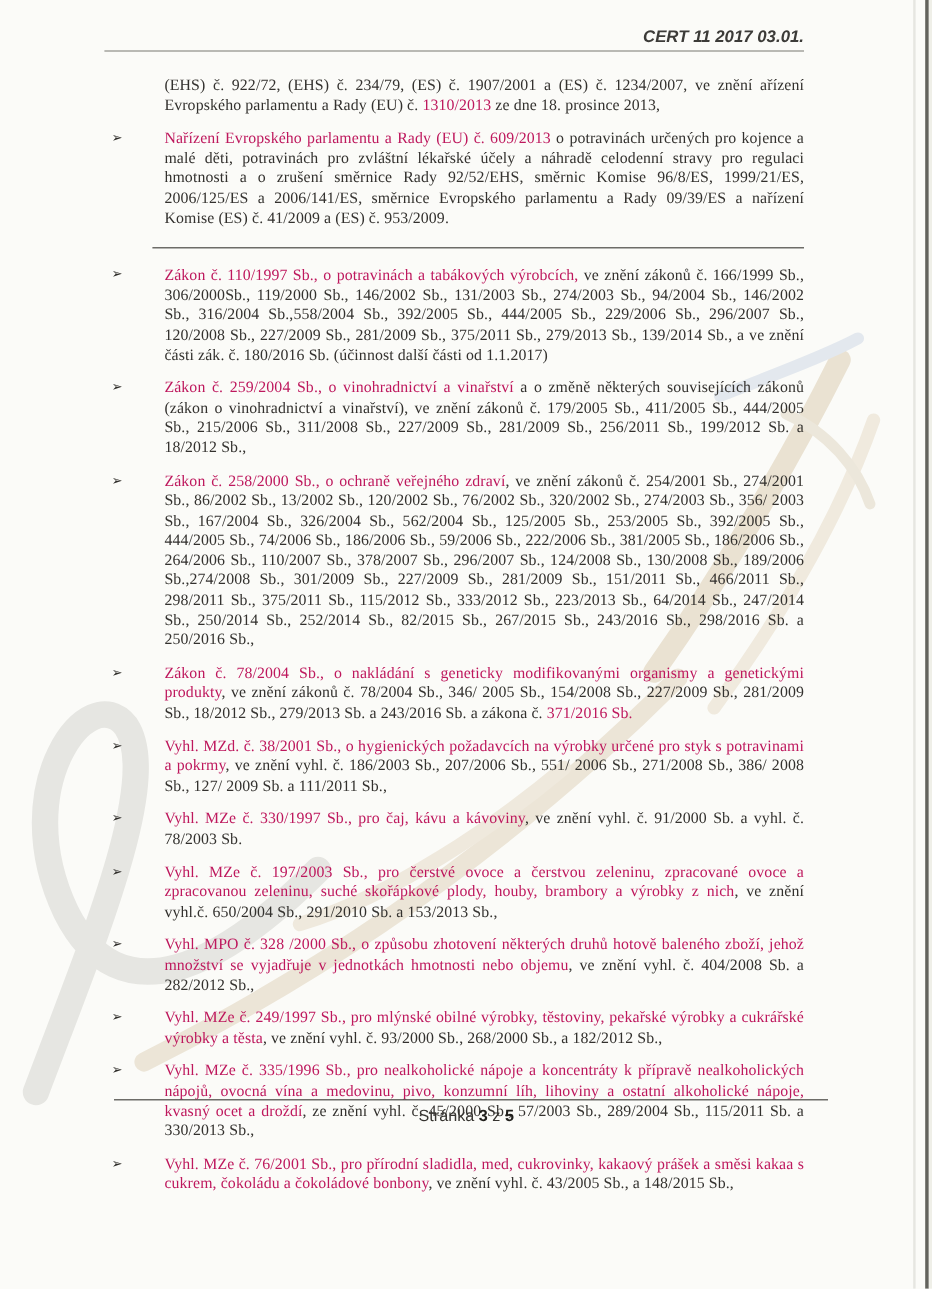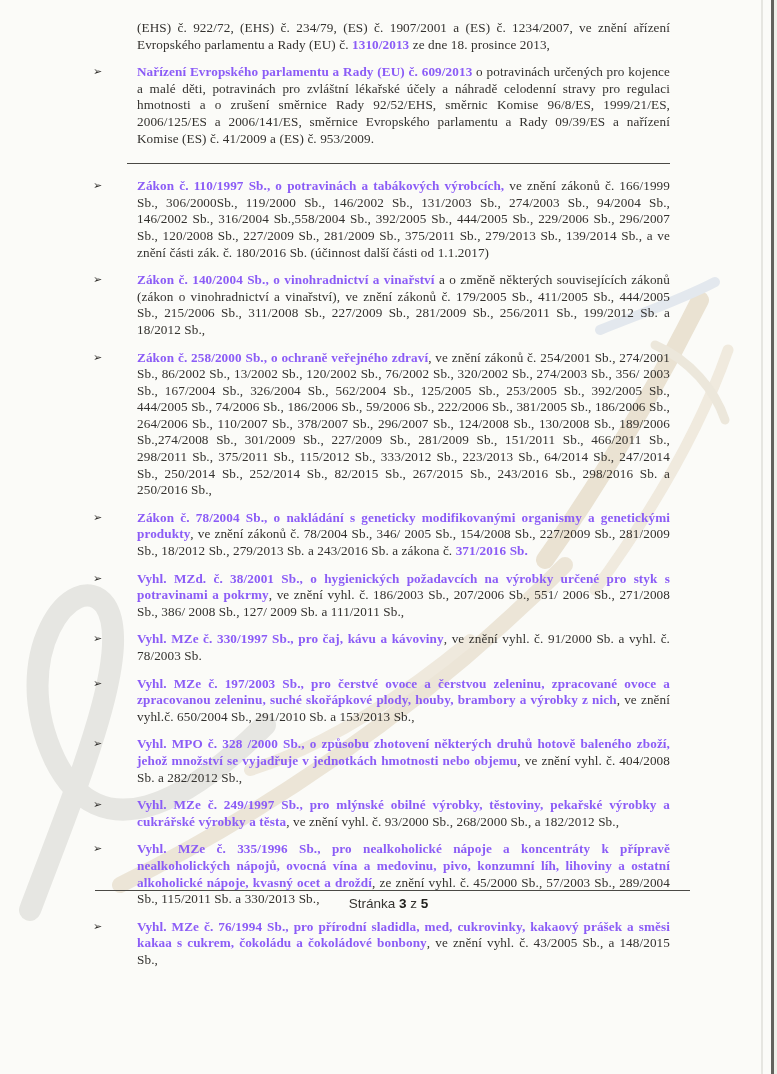--- a/index.html
+++ b/index.html
@@ -29,21 +29,21 @@
   .content{margin:20px 107px 0 137px;}
   .block{
     position:relative;text-align:justify;
     font-size:13.2px;line-height:16.6px;margin-bottom:11px;
     letter-spacing:.1px;
   }
   .block .bullet{
     position:absolute;left:-44px;top:0;font-size:11px;color:#2d2b28;
     font-family:"DejaVu Sans",sans-serif;
   }
-  .block b{font-weight:bold;color:#8b5cf6;}
+  .block b{font-weight:normal;color:#be185d;}
   .sep-rule{border:none;border-top:1.7px solid #4a4945;height:0;margin:16px 0 14px -10px;}
 
   .footer{position:absolute;left:0;bottom:0;width:777px;z-index:1;}
   .footer-rule{border:none;border-top:1.7px solid #4a4945;height:0;margin:0 87px 0 95px;}
   .footer-text{
     font-family:"Liberation Sans","DejaVu Sans",sans-serif;
     font-size:13.5px;color:#363430;text-align:center;margin:5px 0 0 0;
     padding-bottom:58px;
   }
   .footer-text b{font-weight:bold;color:#21201c;}
@@ -63,36 +63,40 @@
     <path d="M 655 345 C 690 360, 715 390, 725 420" stroke="#ece7db" stroke-width="9"></path>
   </g>
 </svg>
 
 <div class="scan-edge-light"></div>
 <div class="scan-edge-dark"></div>
 <div class="scan-edge-outer"></div>
 
 <div class="page-inner">
 
+  <div class="header">
+    <p class="header-text">CERT 11 2017 03.01.</p>
+    <hr class="header-rule">
+  </div>
 
   <div class="content" id="content">
       <div class="block"><span>(EHS) č. 922/72, (EHS) č. 234/79, (ES) č. 1907/2001 a (ES) č. 1234/2007, ve znění ařízení Evropského parlamentu a Rady (EU) č. </span><b>1310/2013</b><span> ze dne 18. prosince 2013,</span></div>
       <div class="block"><span class="bullet">➢</span><b>Nařízení Evropského parlamentu a Rady (EU) č. 609/2013</b><span> o potravinách určených pro kojence a malé děti, potravinách pro zvláštní lékařské účely a náhradě celodenní stravy pro regulaci hmotnosti a o zrušení směrnice Rady 92/52/EHS, směrnic Komise 96/8/ES, 1999/21/ES, 2006/125/ES a 2006/141/ES, směrnice Evropského parlamentu a Rady 09/39/ES a nařízení Komise (ES) č. 41/2009 a (ES) č. 953/2009.</span></div>
       <hr class="sep-rule">
       <div class="block"><span class="bullet">➢</span><b>Zákon č. 110/1997 Sb., o potravinách a tabákových výrobcích,</b><span> ve znění zákonů č. 166/1999 Sb., 306/2000Sb., 119/2000 Sb., 146/2002 Sb., 131/2003 Sb., 274/2003 Sb., 94/2004 Sb., 146/2002 Sb., 316/2004 Sb.,558/2004 Sb., 392/2005 Sb., 444/2005 Sb., 229/2006 Sb., 296/2007 Sb., 120/2008 Sb., 227/2009 Sb., 281/2009 Sb., 375/2011 Sb., 279/2013 Sb., 139/2014 Sb., a ve znění části zák. č. 180/2016 Sb. (účinnost další části od 1.1.2017)</span></div>
-      <div class="block"><span class="bullet">➢</span><b>Zákon č. 140/2004 Sb., o vinohradnictví a vinařství</b><span> a o změně některých souvisejících zákonů (zákon o vinohradnictví a vinařství), ve znění zákonů č. 179/2005 Sb., 411/2005 Sb., 444/2005 Sb., 215/2006 Sb., 311/2008 Sb., 227/2009 Sb., 281/2009 Sb., 256/2011 Sb., 199/2012 Sb. a 18/2012 Sb.,</span></div>
+      <div class="block"><span class="bullet">➢</span><b>Zákon č. 259/2004 Sb., o vinohradnictví a vinařství</b><span> a o změně některých souvisejících zákonů (zákon o vinohradnictví a vinařství), ve znění zákonů č. 179/2005 Sb., 411/2005 Sb., 444/2005 Sb., 215/2006 Sb., 311/2008 Sb., 227/2009 Sb., 281/2009 Sb., 256/2011 Sb., 199/2012 Sb. a 18/2012 Sb.,</span></div>
       <div class="block"><span class="bullet">➢</span><b>Zákon č. 258/2000 Sb., o ochraně veřejného zdraví</b><span>, ve znění zákonů č. 254/2001 Sb., 274/2001 Sb., 86/2002 Sb., 13/2002 Sb., 120/2002 Sb., 76/2002 Sb., 320/2002 Sb., 274/2003 Sb., 356/ 2003 Sb., 167/2004 Sb., 326/2004 Sb., 562/2004 Sb., 125/2005 Sb., 253/2005 Sb., 392/2005 Sb., 444/2005 Sb., 74/2006 Sb., 186/2006 Sb., 59/2006 Sb., 222/2006 Sb., 381/2005 Sb., 186/2006 Sb., 264/2006 Sb., 110/2007 Sb., 378/2007 Sb., 296/2007 Sb., 124/2008 Sb., 130/2008 Sb., 189/2006 Sb.,274/2008 Sb., 301/2009 Sb., 227/2009 Sb., 281/2009 Sb., 151/2011 Sb., 466/2011 Sb., 298/2011 Sb., 375/2011 Sb., 115/2012 Sb., 333/2012 Sb., 223/2013 Sb., 64/2014 Sb., 247/2014 Sb., 250/2014 Sb., 252/2014 Sb., 82/2015 Sb., 267/2015 Sb., 243/2016 Sb., 298/2016 Sb. a 250/2016 Sb.,</span></div>
       <div class="block"><span class="bullet">➢</span><b>Zákon č. 78/2004 Sb., o nakládání s geneticky modifikovanými organismy a genetickými produkty</b><span>, ve znění zákonů č. 78/2004 Sb., 346/ 2005 Sb., 154/2008 Sb., 227/2009 Sb., 281/2009 Sb., 18/2012 Sb., 279/2013 Sb. a 243/2016 Sb. a zákona č. </span><b>371/2016 Sb.</b></div>
       <div class="block"><span class="bullet">➢</span><b>Vyhl. MZd. č. 38/2001 Sb., o hygienických požadavcích na výrobky určené pro styk s potravinami a pokrmy</b><span>, ve znění vyhl. č. 186/2003 Sb., 207/2006 Sb., 551/ 2006 Sb., 271/2008 Sb., 386/ 2008 Sb., 127/ 2009 Sb. a 111/2011 Sb.,</span></div>
       <div class="block"><span class="bullet">➢</span><b>Vyhl. MZe č. 330/1997 Sb., pro čaj, kávu a kávoviny</b><span>, ve znění vyhl. č. 91/2000 Sb. a vyhl. č. 78/2003 Sb.</span></div>
       <div class="block"><span class="bullet">➢</span><b>Vyhl. MZe č. 197/2003 Sb., pro čerstvé ovoce a čerstvou zeleninu, zpracované ovoce a zpracovanou zeleninu, suché skořápkové plody, houby, brambory a výrobky z nich</b><span>, ve znění vyhl.č. 650/2004 Sb., 291/2010 Sb. a 153/2013 Sb.,</span></div>
       <div class="block"><span class="bullet">➢</span><b>Vyhl. MPO č. 328 /2000 Sb., o způsobu zhotovení některých druhů hotově baleného zboží, jehož množství se vyjadřuje v jednotkách hmotnosti nebo objemu</b><span>, ve znění vyhl. č. 404/2008 Sb. a 282/2012 Sb.,</span></div>
       <div class="block"><span class="bullet">➢</span><b>Vyhl. MZe č. 249/1997 Sb., pro mlýnské obilné výrobky, těstoviny, pekařské výrobky a cukrářské výrobky a těsta</b><span>, ve znění vyhl. č. 93/2000 Sb., 268/2000 Sb., a 182/2012 Sb.,</span></div>
       <div class="block"><span class="bullet">➢</span><b>Vyhl. MZe č. 335/1996 Sb., pro nealkoholické nápoje a koncentráty k přípravě nealkoholických nápojů, ovocná vína a medovinu, pivo, konzumní líh, lihoviny a ostatní alkoholické nápoje, kvasný ocet a droždí</b><span>, ze znění vyhl. č. 45/2000 Sb., 57/2003 Sb., 289/2004 Sb., 115/2011 Sb. a 330/2013 Sb.,</span></div>
-      <div class="block"><span class="bullet">➢</span><b>Vyhl. MZe č. 76/1994 Sb., pro přírodní sladidla, med, cukrovinky, kakaový prášek a směsi kakaa s cukrem, čokoládu a čokoládové bonbony</b><span>, ve znění vyhl. č. 43/2005 Sb., a 148/2015 Sb.,</span></div>
+      <div class="block"><span class="bullet">➢</span><b>Vyhl. MZe č. 76/2001 Sb., pro přírodní sladidla, med, cukrovinky, kakaový prášek a směsi kakaa s cukrem, čokoládu a čokoládové bonbony</b><span>, ve znění vyhl. č. 43/2005 Sb., a 148/2015 Sb.,</span></div>
     </div>
 
   <div class="footer">
     <hr class="footer-rule">
     <p class="footer-text"><span>Stránka</span> <b>3</b> <span>z</span> <b>5</b></p>
   </div>
 
 </div>
 
 </body></html>

